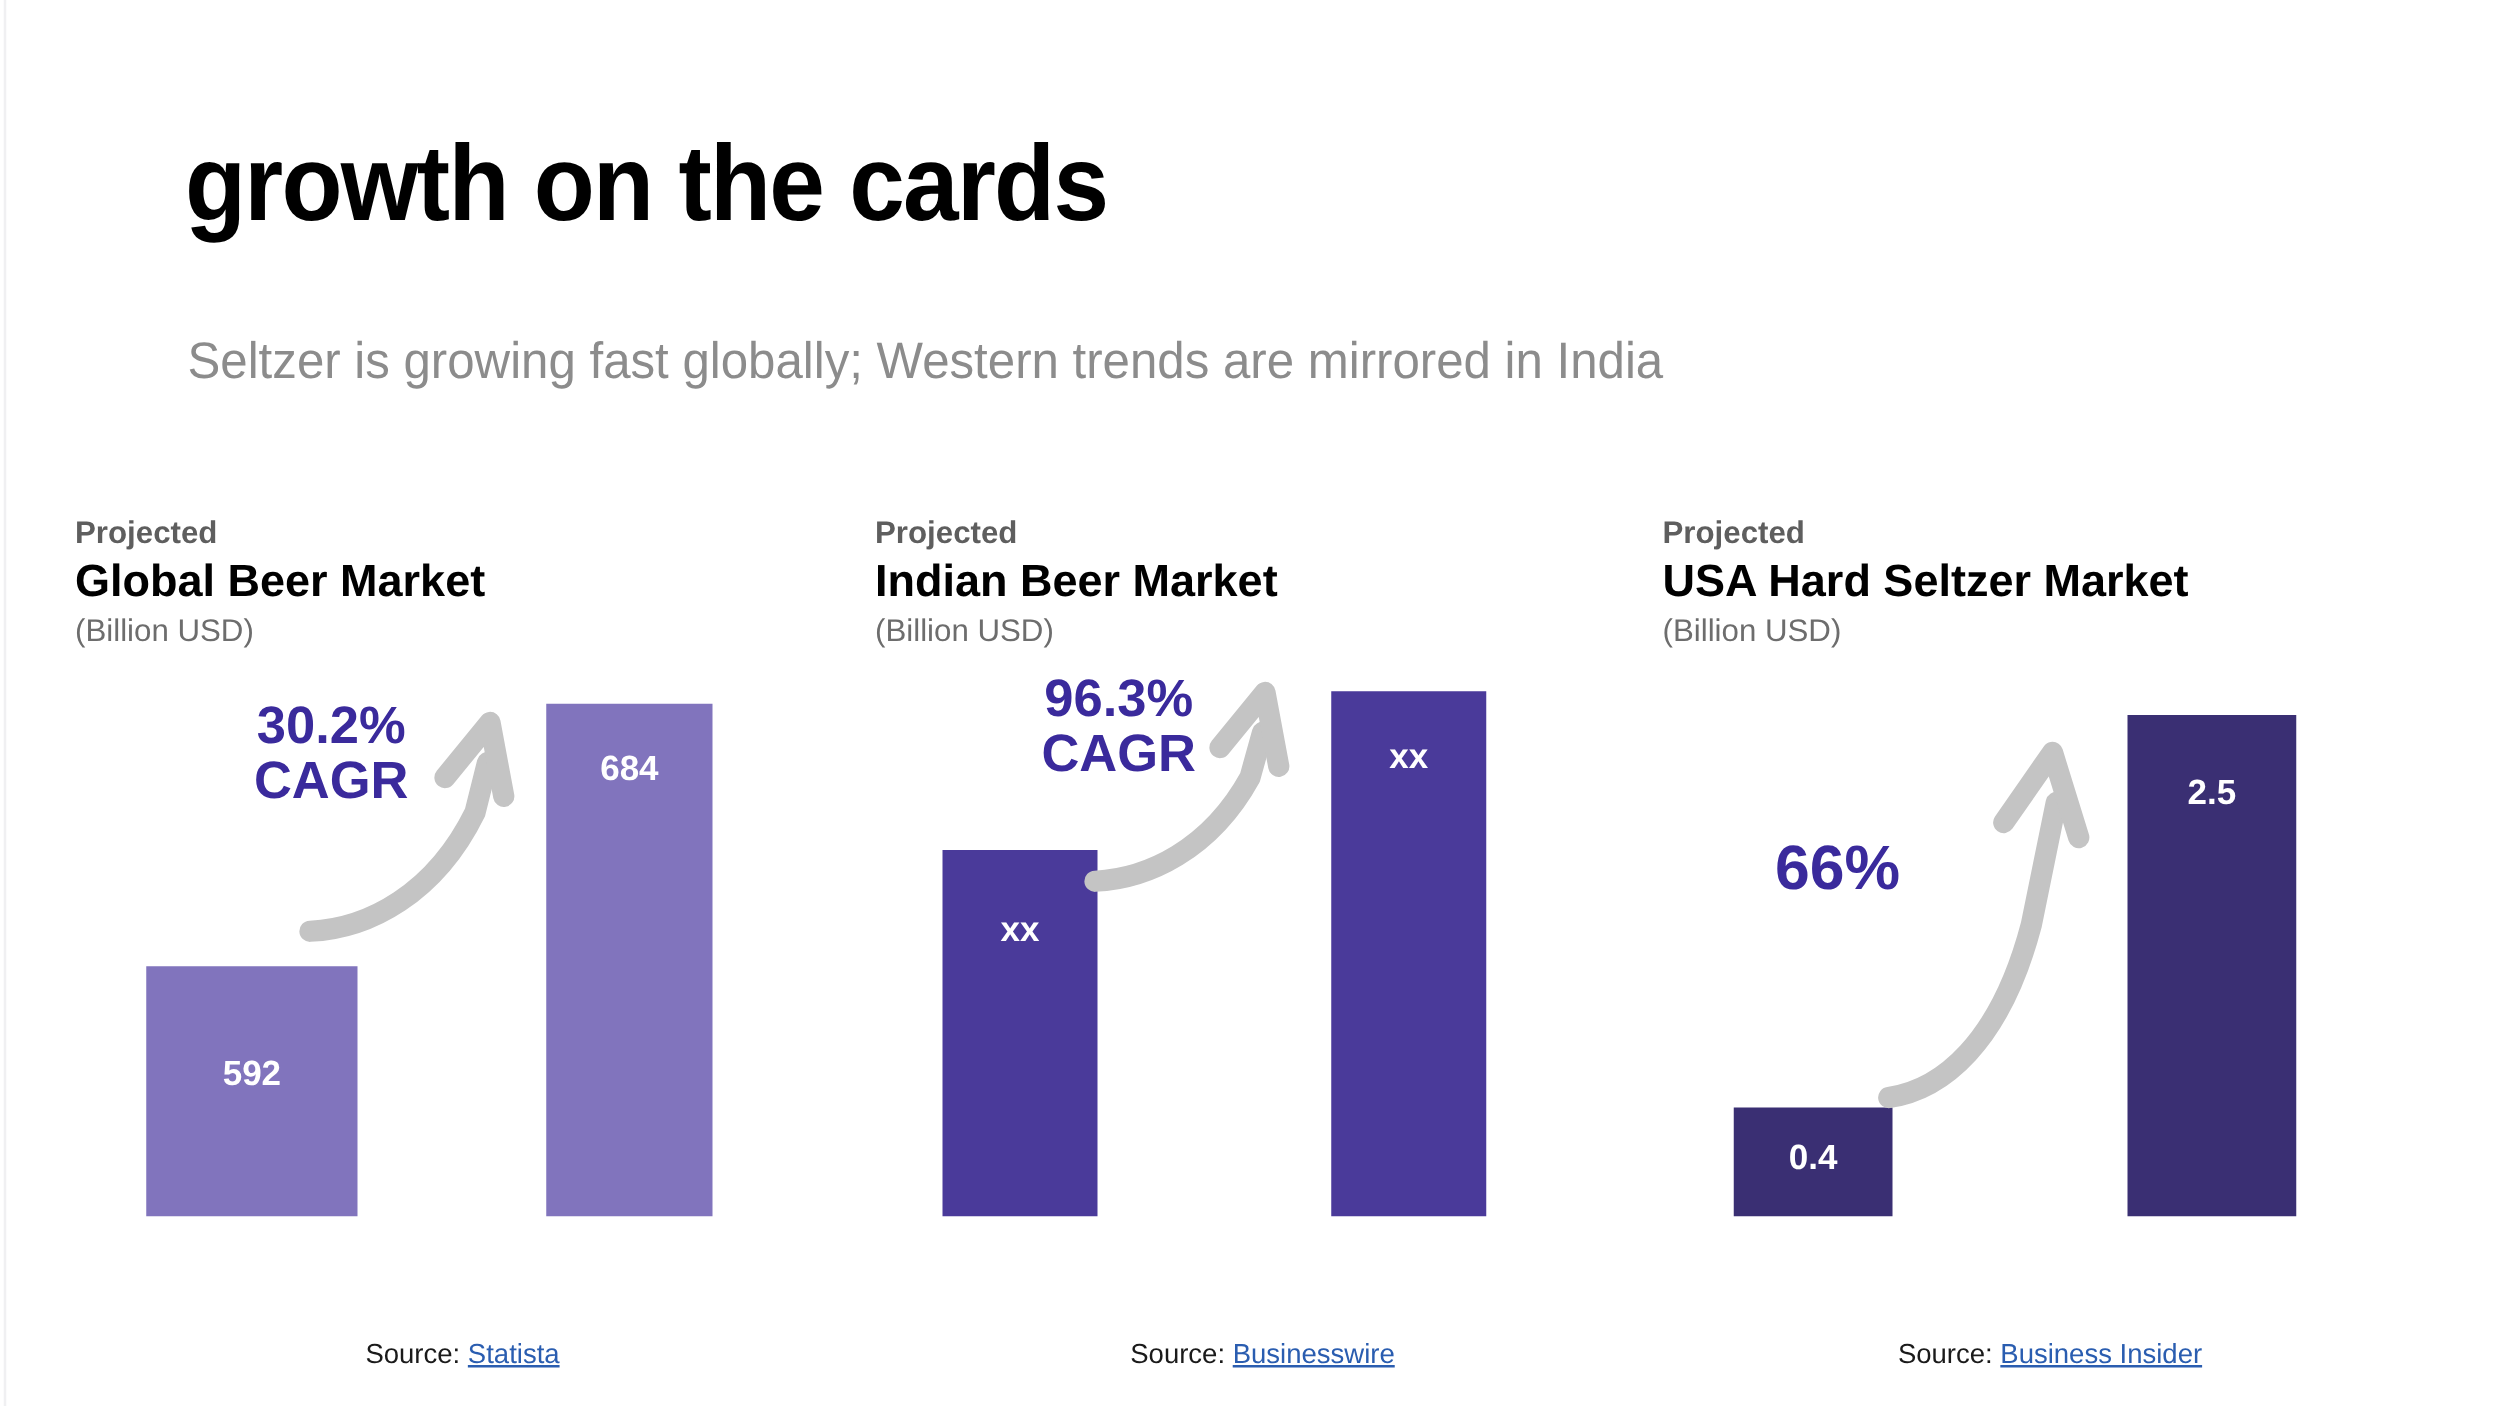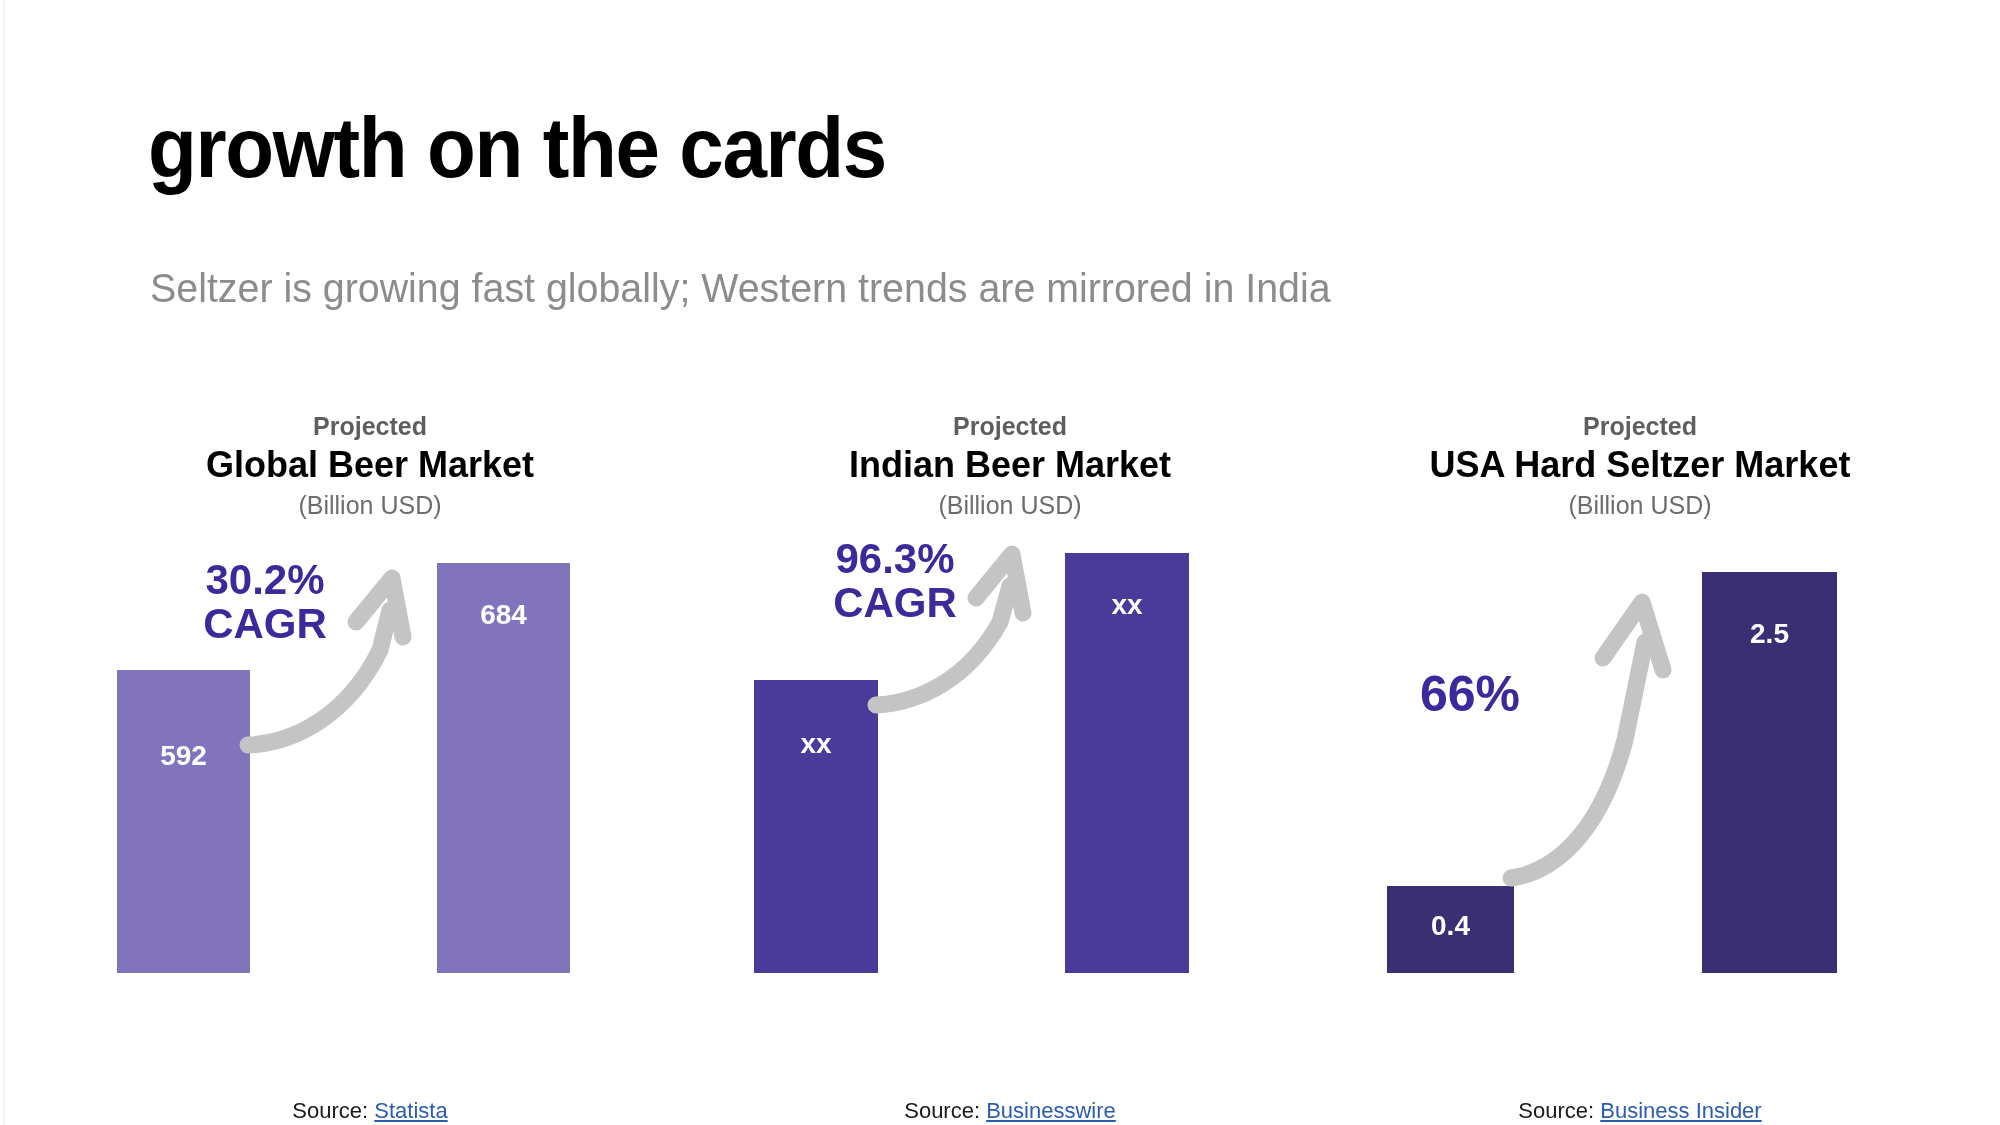--- a/index.html
+++ b/index.html
@@ -66,21 +66,21 @@
   }
   #panel-0 { left: 60px;  }
   #panel-1 { left: 700px; }
   #panel-2 { left: 1330px; }
 
   .panel-head {
     position: absolute;
     left: 0;
     top: 0;
     width: 100%;
-    text-align: center;
+    text-align: left;
   }
   .panel-projected {
     font-size: 25px;
     font-weight: 700;
     color: #5e5e5e;
     line-height: 1.28;
     white-space: nowrap;
   }
   .panel-title {
     font-size: 36px;
@@ -143,21 +143,20 @@
     pointer-events: none;
   }
   .source {
     position: absolute;
     top: 660px;
     width: 100%;
     text-align: center;
     font-size: 22px;
     color: #1a1a1a;
     white-space: nowrap;
-    margin-top: 28px;
   }
   .source a, .source .link {
     color: #2a5db0;
     text-decoration: underline;
   }
 </style>
 </head>
 <body>
 
 <div class="slide">
@@ -168,21 +167,21 @@
   <div class="subhead">Seltzer is growing fast globally; Western trends are mirrored in India</div>
 
   <div class="panel" id="panel-0">
     <div class="panel-head">
       <div class="panel-projected">Projected</div>
       <div class="panel-title">Global Beer Market</div>
       <div class="panel-units">(Billion USD)</div>
     </div>
 
     <div class="plot">
-      <div class="bar" style="left:57px; width:133px; height:303px; background:#8174bd;">
+      <div class="bar" style="left:57px; width:133px; height:200px; background:#8174bd;padding-left:36px;">
         <div class="bar-value" style="top:70px;">592</div>
       </div>
 
       <div class="bar" style="left:377px; width:133px; height:410px; background:#8174bd;">
         <div class="bar-value" style="top:36px;">684</div>
       </div>
 
       <svg class="growth-arrow" style="left:180px; top:0px;" width="220" height="220" viewBox="0 0 220 220">
         <path d="M8 205 C 55 203, 108 175, 140 110 L 150 70" stroke="#c4c4c4" stroke-width="17" fill="none" stroke-linecap="round"></path>
         <path d="M116 82 L 152 38 L 163 97" stroke="#c4c4c4" stroke-width="17" fill="none" stroke-linecap="round" stroke-linejoin="round"></path>

